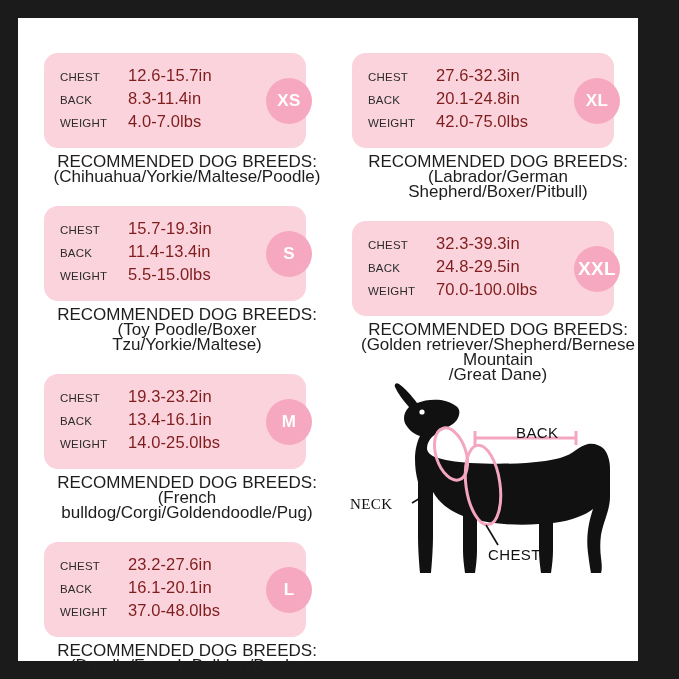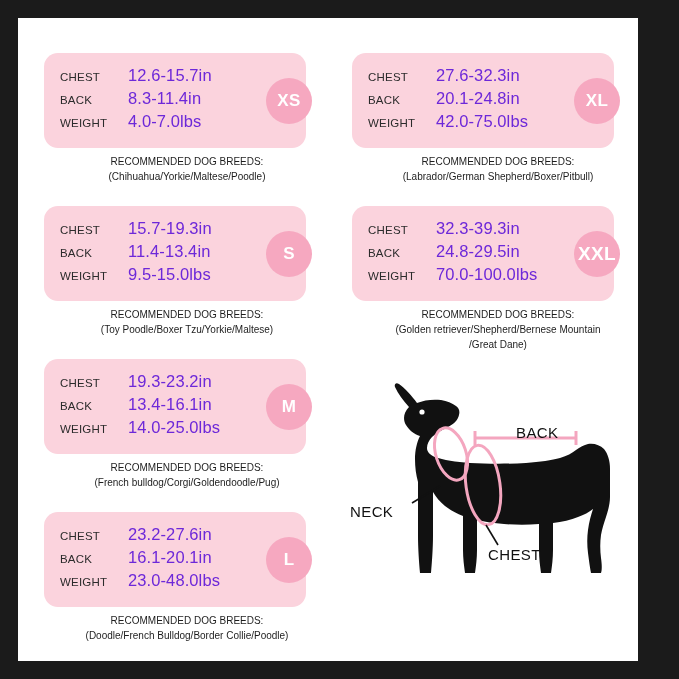--- a/index.html
+++ b/index.html
@@ -38,21 +38,21 @@
   }
   .row-label {
     width: 68px;
     font-size: 11.5px;
     letter-spacing: .2px;
     color: #2b2b2b;
     text-align: left;
   }
   .row-value {
     font-size: 16.5px;
-    color: #6d28d9;
+    color: #7f1d1d;
     letter-spacing: .1px;
     text-align: right;
   }
   .badge {
     position: absolute;
     right: -6px;
     top: 50%;
     transform: translateY(-50%);
     width: 46px; height: 46px;
     border-radius: 50%;
@@ -64,21 +64,21 @@
     justify-content: center;
     font-size: 17px;
     letter-spacing: .3px;
     text-align: center;
   }
   .badge.small-text { font-size: 19px; }
 
   .breeds {
     width: 286px;
     text-align: center;
-    font-size: 10px;
+    font-size: 17px;
     color: #1d1d1d;
     line-height: 15px;
     margin-top: 6px;
   }
   .breeds .line2 { display: block; }
 
   
   .col-right .panel { width: 262px; }
   .col-right .breeds { width: 292px; }
 
@@ -90,21 +90,21 @@
     width: 300px;
     height: 250px;
   }
   .dog-label {
     position: absolute;
     font-size: 15px;
     color: #111;
     letter-spacing: .4px;
   }
   #label-back { left: 168px; top: 54px; }
-  #label-neck { left: 2px;  top: 133px; }
+  #label-neck { left: 2px;  top: 126px; font-family: Liberation Serif, serif; }
   #label-chest { left: 140px; top: 176px; }
 </style>
 </head>
 <body>
 
 <div id="page">
   <div id="card">
 
     <div class="col col-left" style="left:26px; top:35px;">
 
@@ -135,21 +135,21 @@
           <div class="panel-row">
             <span class="row-label">CHEST</span>
             <span class="row-value">15.7-19.3in</span>
           </div>
           <div class="panel-row">
             <span class="row-label">BACK</span>
             <span class="row-value">11.4-13.4in</span>
           </div>
           <div class="panel-row">
             <span class="row-label">WEIGHT</span>
-            <span class="row-value">9.5-15.0lbs</span>
+            <span class="row-value">5.5-15.0lbs</span>
           </div>
           <div class="badge">S</div>
         </div>
         <div class="breeds">
           <span>RECOMMENDED DOG BREEDS:</span>
           <span class="line2">(Toy Poodle/Boxer Tzu/Yorkie/Maltese)</span>
         </div>
       </div>
 
       <div class="size-block" style="margin-top:22px;">
@@ -179,21 +179,21 @@
           <div class="panel-row">
             <span class="row-label">CHEST</span>
             <span class="row-value">23.2-27.6in</span>
           </div>
           <div class="panel-row">
             <span class="row-label">BACK</span>
             <span class="row-value">16.1-20.1in</span>
           </div>
           <div class="panel-row">
             <span class="row-label">WEIGHT</span>
-            <span class="row-value">23.0-48.0lbs</span>
+            <span class="row-value">37.0-48.0lbs</span>
           </div>
           <div class="badge">L</div>
         </div>
         <div class="breeds">
           <span>RECOMMENDED DOG BREEDS:</span>
           <span class="line2">(Doodle/French Bulldog/Border Collie/Poodle)</span>
         </div>
       </div>
 
     </div>

